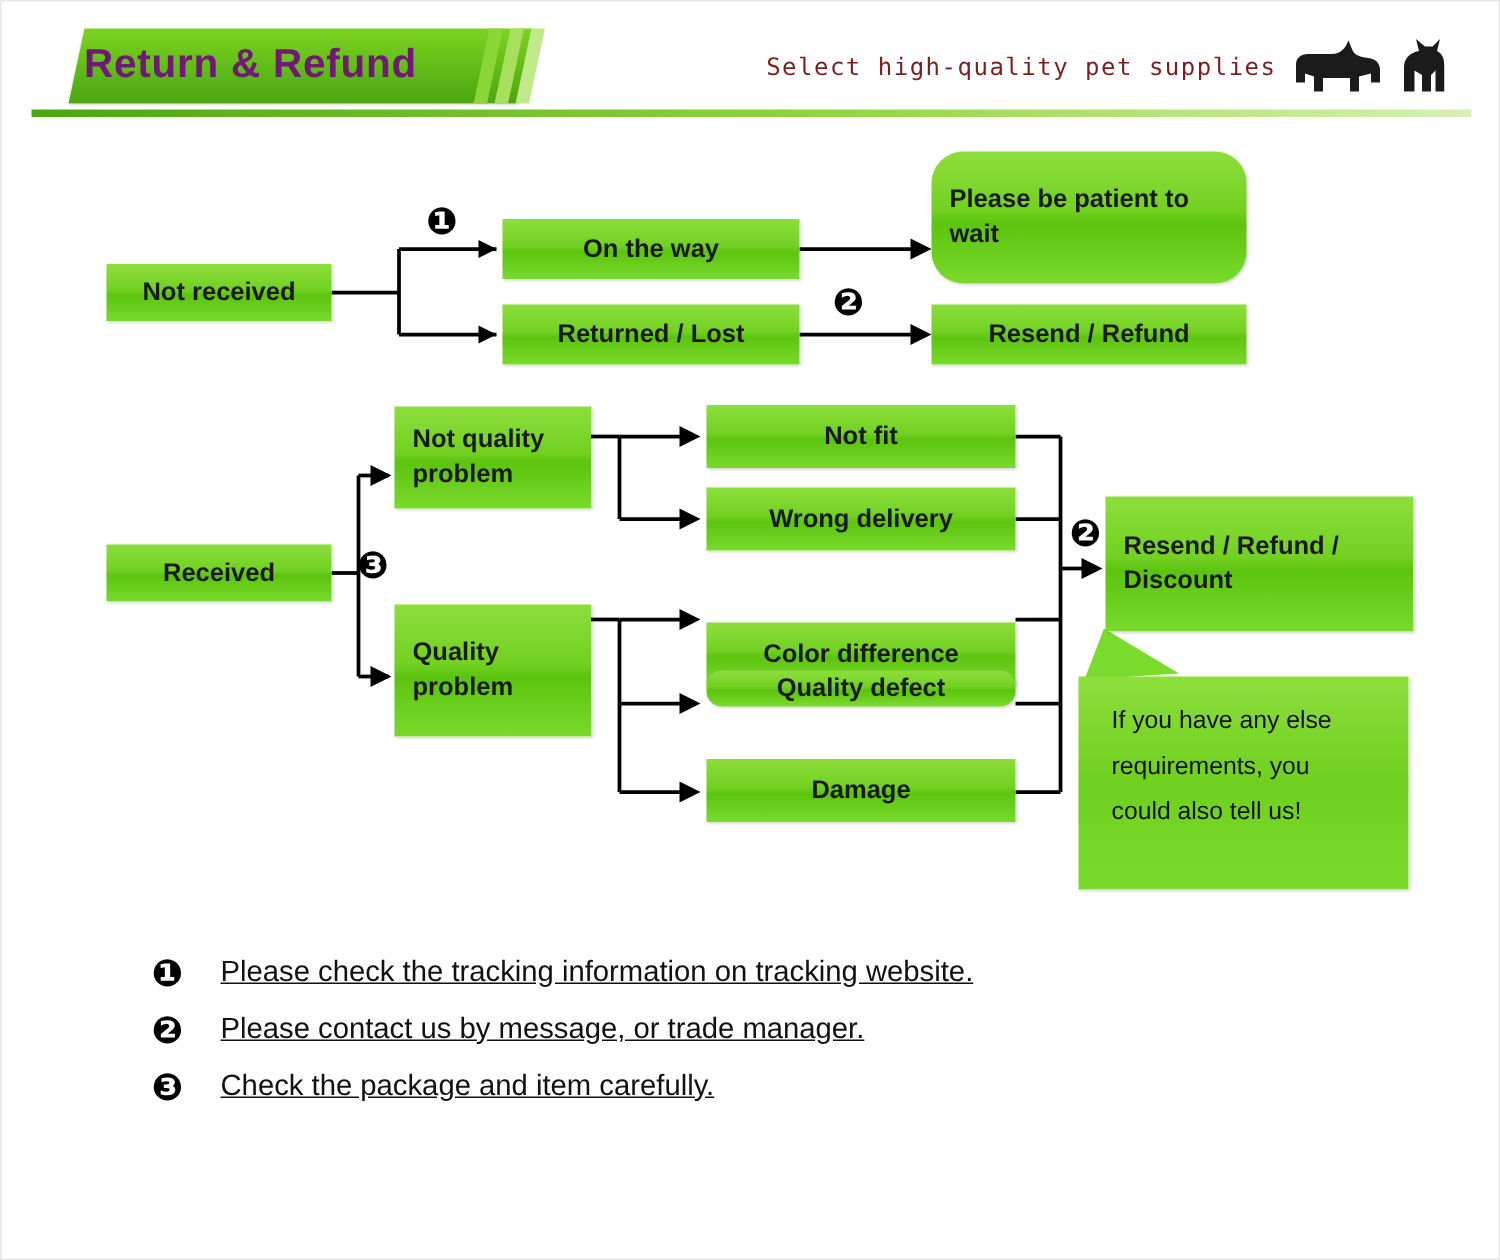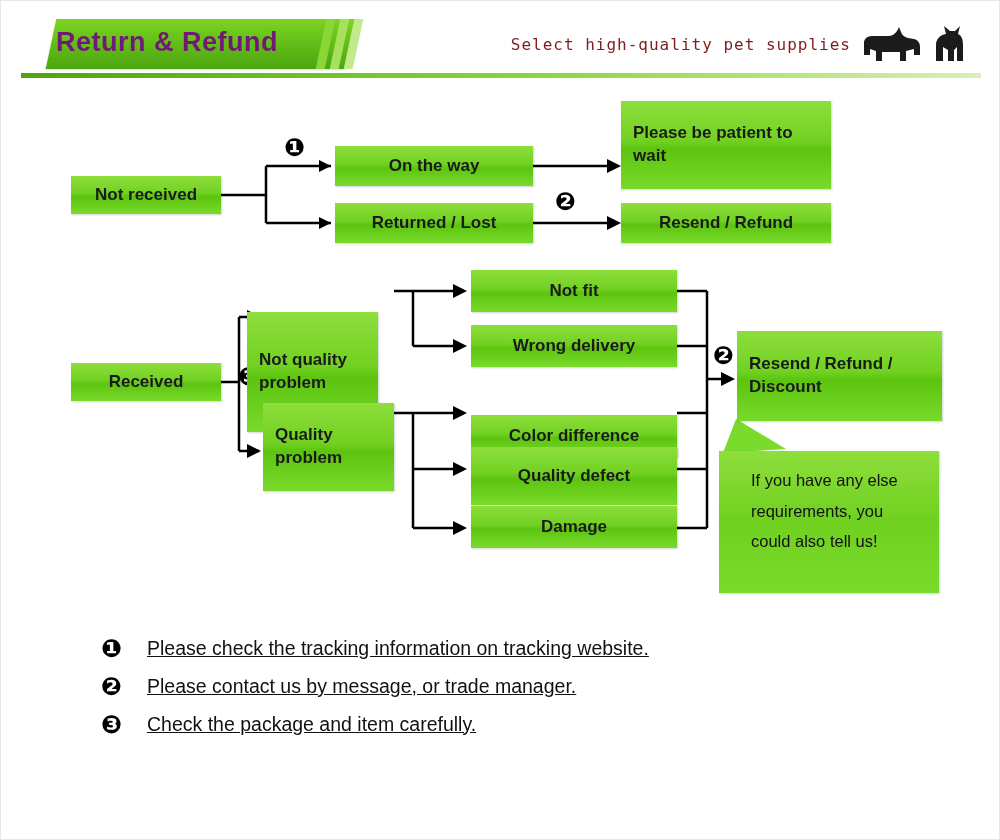--- a/index.html
+++ b/index.html
@@ -73,21 +73,21 @@
     padding:2px 6px;
     box-sizing:border-box;
   }
   .box.left-align{justify-content:flex-start;text-align:left;padding-left:12px;}
   .note{
     position:absolute;
     background:linear-gradient(to bottom,#8ede3c 0%,#6fd01f 50%,#7bdb2d 100%);
     color:#111;
     font-size:16.5px;
     line-height:1.85;
-    padding:14px 32px;
+    padding:14px 22px;
     box-sizing:border-box;
     box-shadow:1px 1px 2px rgba(0,0,0,.18);
   }
 
   
   .cnum{
     position:absolute;
     color:#000;
     font-size:25px;
     font-weight:bold;
@@ -194,39 +194,39 @@
   <div class="box" style="left:70px;top:175px;width:150px;height:38px;">Not received</div>
 
   <div class="cnum" style="left:283px;top:134px;">❶</div>
 
   <div class="box" style="left:334px;top:145px;width:198px;height:40px;">On the way</div>
 
   <div class="box" style="left:334px;top:202px;width:198px;height:40px;">Returned / Lost</div>
 
   <div class="cnum" style="left:554px;top:188px;">❷</div>
 
-  <div class="box left-align" style="left:620px;top:100px;width:210px;height:88px;">Please be patient to wait</div>
+  <div class="box left-align" style="left:620px;top:100px;width:210px;height:88px;border-radius:21px;">Please be patient to wait</div>
 
   <div class="box" style="left:620px;top:202px;width:210px;height:40px;">Resend / Refund</div>
 
   <div class="box" style="left:70px;top:362px;width:150px;height:38px;">Received</div>
 
   <div class="cnum" style="left:237px;top:363px;">❸</div>
 
-  <div class="box left-align" style="left:246px;top:270px;width:131px;height:120px;margin-top:41px;">Not quality problem</div>
+  <div class="box left-align" style="left:262px;top:270px;width:131px;height:68px;">Not quality problem</div>
 
   <div class="box left-align" style="left:262px;top:402px;width:131px;height:88px;">Quality problem</div>
 
   <div class="box" style="left:470px;top:269px;width:206px;height:42px;">Not fit</div>
 
   <div class="box" style="left:470px;top:324px;width:206px;height:42px;">Wrong delivery</div>
 
   <div class="box" style="left:470px;top:385px;width:206px;height:42px;margin-top:29px;">Color difference</div>
 
-  <div class="box" style="left:470px;top:446px;width:206px;height:58px;">Quality defect</div>
+  <div class="box" style="left:470px;top:446px;width:206px;height:24px;border-radius:10px;">Quality defect</div>
 
   <div class="box" style="left:470px;top:505px;width:206px;height:42px;">Damage</div>
 
   <div class="cnum" style="left:712px;top:342px;">❷</div>
 
   <div class="box left-align" style="left:736px;top:330px;width:205px;height:90px;">Resend / Refund / Discount</div>
 
   <div class="note" style="left:718px;top:450px;width:220px;height:142px;">If you have any else requirements, you could also tell us!</div>
 
   <div class="legend">

